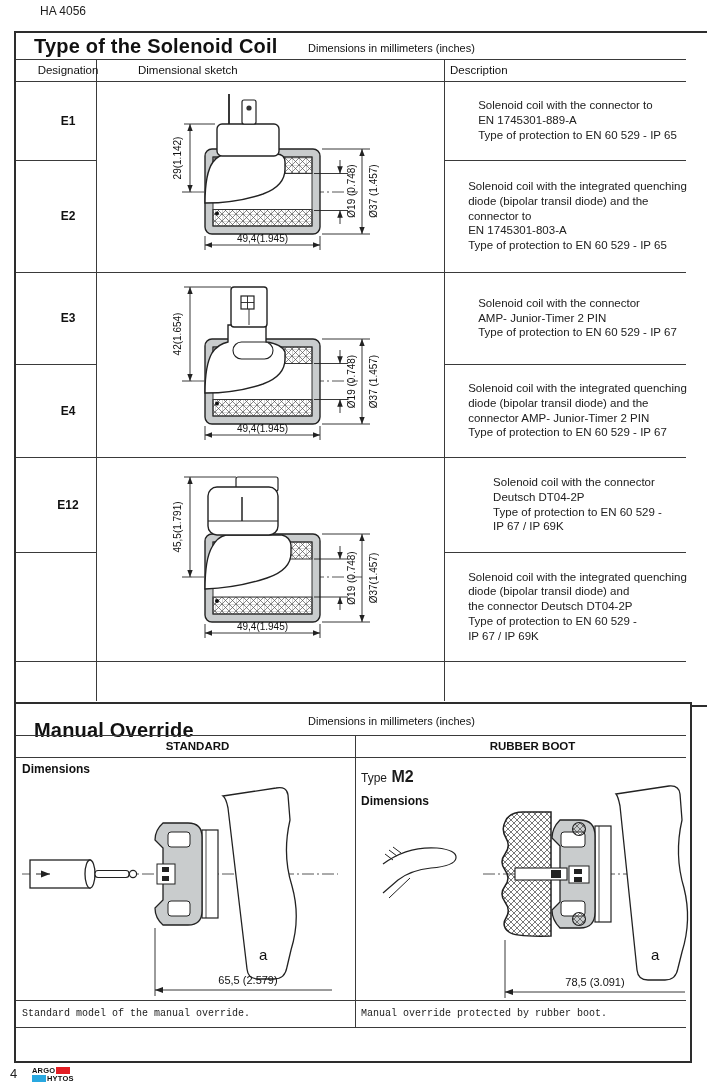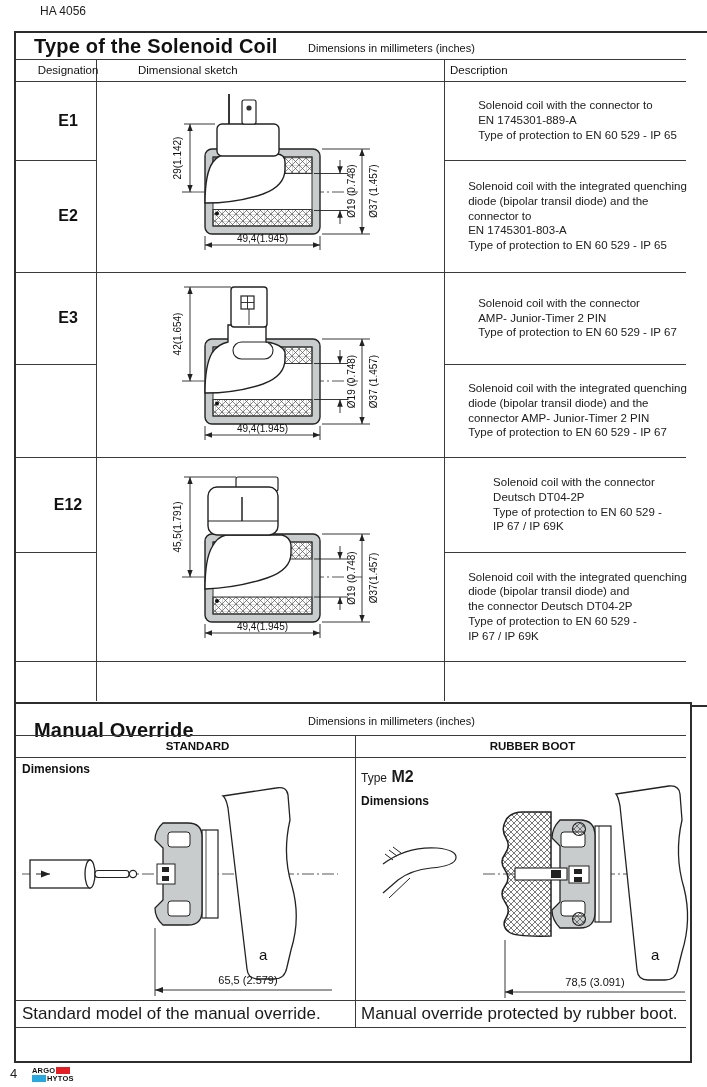--- a/index.html
+++ b/index.html
@@ -5,25 +5,25 @@
   html,body{margin:0;padding:0;background:#fff;}
   body{width:707px;height:1087px;position:relative;font-family:"Liberation Sans",sans-serif;color:#1c1c1c;}
   .abs{position:absolute;}
   .tbl{position:absolute;background:#fff;border:2px solid #2d2d2d;}
   .hline{position:absolute;height:1px;background:#3a3a3a;}
   .vline{position:absolute;width:1px;background:#3a3a3a;}
   .big-title{position:absolute;font-size:20px;font-weight:bold;letter-spacing:.2px;color:#111;white-space:nowrap;}
   .units{position:absolute;font-size:11px;color:#111;white-space:nowrap;}
   .colhdr{position:absolute;font-size:11.5px;color:#111;}
   .cellflex{position:absolute;display:flex;align-items:center;justify-content:center;text-align:left;margin-left:12px;}
-  .desig{font-size:16px;font-weight:bold;color:#111;}
+  .desig{font-size:12px;font-weight:bold;color:#111;}
   .desc{font-size:11.5px;line-height:14.8px;color:#202020;white-space:pre-line;}
   .subhdr{font-size:11.5px;font-weight:bold;color:#111;}
   .dimlabel{position:absolute;font-size:12px;font-weight:bold;color:#111;white-space:nowrap;}
-  .caption{position:absolute;display:flex;align-items:center;font-size:17px;color:#1a1a1a;}
+  .caption{position:absolute;display:flex;align-items:center;font-size:10px;color:#1a1a1a;font-family:Liberation Mono, monospace;}
   .typem2 .t1{font-size:12px;font-weight:normal;}
   .typem2 .t2{font-size:16px;font-weight:bold;}
   svg{position:absolute;overflow:visible;}
   svg text{font-family:"Liberation Sans",sans-serif;fill:#111;}
   .footer-num{position:absolute;font-size:13px;color:#222;}
   .logo{position:absolute;line-height:7px;}
   .logo .row{display:flex;align-items:center;height:8px;}
   .logo span.word{font-size:7.5px;font-weight:bold;letter-spacing:.2px;color:#111;text-align:right;}
   .logo .blk{display:inline-block;width:14px;height:7px;}
   .blk.red{background:#e31e24;margin-left:1px;}
@@ -52,20 +52,21 @@
   <div class="vline" style="left:80px;top:26px;height:642px;"></div>
   <div class="vline" style="left:428px;top:26px;height:642px;"></div>
 
   <div class="cellflex colhdr" style="left:0;top:26px;width:80px;height:22px;">Designation</div>
   <div class="colhdr" style="left:86px;top:31px;margin-left:36px;">Dimensional sketch</div>
   <div class="colhdr" style="left:434px;top:31px;">Description</div>
 
   <div class="cellflex desig" style="left:0;top:48px;width:80px;height:79px;">E1</div>
   <div class="cellflex desig" style="left:0;top:127px;width:80px;height:112px;">E2</div>
   <div class="cellflex desig" style="left:0;top:239px;width:80px;height:92px;">E3</div>
+  <div class="cellflex desig" style="left:0;top:331px;width:80px;height:93px;">E4</div>
   <div class="cellflex desig" style="left:0;top:424px;width:80px;height:95px;">E12</div>
 
   <div class="cellflex desc" style="left:429px;top:48px;width:241px;height:79px;">Solenoid coil with the  connector to
 EN 1745301-889-A
 Type of protection to EN 60 529 - IP 65</div>
   <div class="cellflex desc" style="left:429px;top:127px;width:241px;height:112px;">Solenoid coil with the integrated quenching
 diode (bipolar transil diode) and  the
 connector to
 EN 1745301-803-A
 Type of protection to EN 60 529 - IP 65</div>

